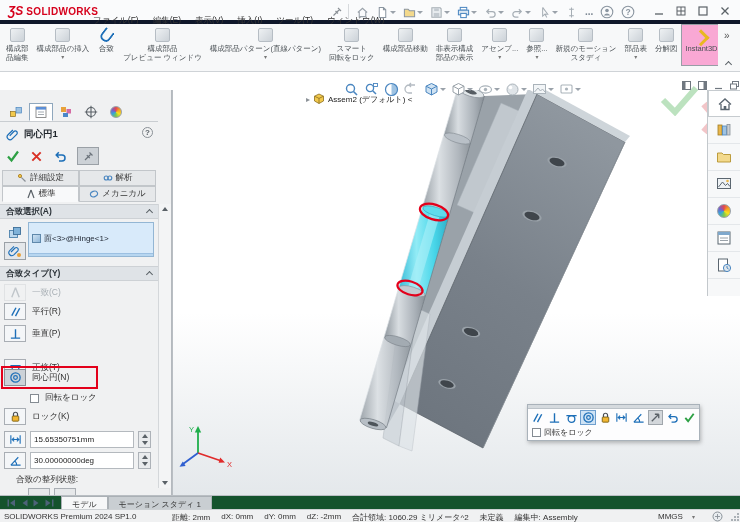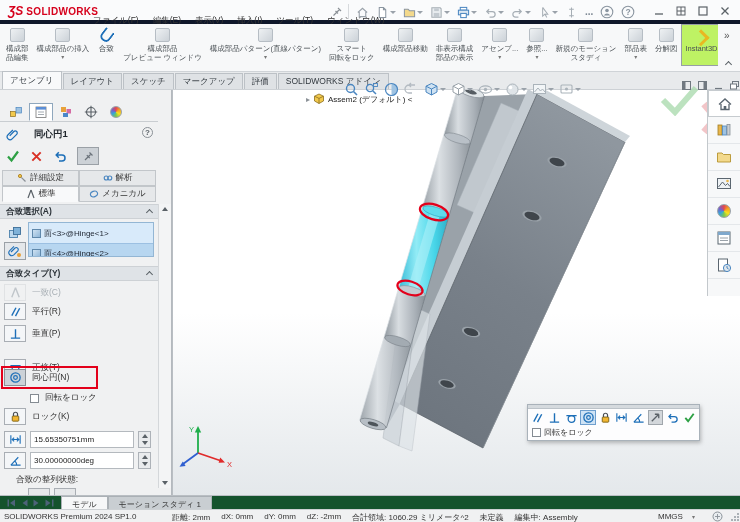--- a/index.html
+++ b/index.html
@@ -19,21 +19,21 @@
 .qbar{display:flex;align-items:center;gap:7px}
 .qi{display:flex;align-items:center;gap:1px}
 .qdd{width:0;height:0;border-left:3px solid transparent;border-right:3px solid transparent;border-top:3px solid #9aa2aa}
 .qtext{font-size:10px;color:#7d8894;font-weight:bold;line-height:10px}
 .wctl{display:flex;align-items:center;gap:12px}
 
 .ribbon{background:#f7f8f9;border-bottom:1px solid #cfd3d7}
 .ribrow{display:flex;align-items:flex-start;flex-wrap:nowrap;padding-left:2px}
 .rbtn{height:42px;display:flex;flex-direction:column;align-items:center;justify-content:flex-start;padding:2px 3px 0 3px;border:1px solid transparent;color:#4a5archive055;cursor:default}
 .rbtn{color:#4a5055}
-.rbtn.f-pressed{background:#bef264;border-color:#979ea6}
+.rbtn.f-pressed{background:#f9a8d4;border-color:#979ea6}
 .rl{font-size:7.5px;line-height:9px;white-space:nowrap;color:#4a5055}
 .rl:empty{display:none}
 .ricon{width:18px;height:16px;display:flex;align-items:center;justify-content:center;margin-bottom:1px}
 .ricon.ic-gen::before{content:"";width:13px;height:12px;border:1px solid #b6bdc4;background:linear-gradient(135deg,#eef1f3,#ccd2d8);border-radius:2px}
 .ricon.ic-mate::before{content:"";width:7px;height:11px;border:2px solid #1d6fb8;border-top:none;border-radius:0 0 6px 6px;transform:rotate(38deg)}
 .ricon.ic-instant3d::before{content:"";width:9px;height:9px;border-top:3px solid #e9b821;border-right:3px solid #e9b821;transform:rotate(45deg) translate(2px,2px)}
 .rbtn .dd{display:none;font-size:6px;color:#777;line-height:6px;margin-top:1px}
 .rbtn .dd.f-dd{display:block}
 
 .ctabs{background:#e8eaec;display:flex;align-items:flex-end;padding-left:2px;border-bottom:1px solid #cdd1d5}
@@ -57,31 +57,31 @@
 .tbtn{width:16px;height:15px;display:flex;align-items:center;justify-content:center;border:1px solid transparent}
 .tbtn.sel{background:#cfe3f5;border-color:#6f9fce}
 .tbtn.act{background:#d3d7db;border-color:#a0a6ac}
 .mtb-cb{display:flex;align-items:center;gap:3px;padding:1px 4px;font-size:8px;color:#333}
 .cb{width:9px;height:9px;border:1px solid #848b92;background:#fff;display:inline-block}
 
 .pm{background:#f0f1f2;border-right:1px solid #b4b9be;overflow:hidden;font-size:8.5px}
 .pmtabs{position:absolute;left:0;top:12px;width:158px;height:20px;border-bottom:1px solid #c9cdd1;display:flex;align-items:flex-end;padding-left:4px}
 .pmtab{width:24px;height:18px;display:flex;align-items:center;justify-content:center;margin-right:1px;border:1px solid transparent;cursor:default}
 .pmtab.active{background:#fff;border-color:#8fa7bd;border-bottom-color:#fff}
-.pm-title{position:absolute;left:0;top:36px;width:158px;height:17px;display:flex;align-items:center;gap:15px;padding-left:6px;font-weight:bold;font-size:9.5px;color:#20262c}
+.pm-title{position:absolute;left:0;top:36px;width:158px;height:17px;display:flex;align-items:center;gap:5px;padding-left:6px;font-weight:bold;font-size:9.5px;color:#20262c}
 .pm-help{position:absolute;right:18px;top:37px;width:11px;height:11px;border:1px solid #8a9096;border-radius:50%;color:#5a6167;font-size:8px;line-height:9px;text-align:center;font-weight:bold}
 .pm-actions{position:absolute;left:6px;top:57px;display:flex;align-items:center;gap:10px}
 .pinbtn{width:22px;height:18px;background:#ccd1d6;border:1px solid #9aa0a6;display:flex;align-items:center;justify-content:center}
 .pm-tabrow{position:absolute;left:2px;display:flex;width:154px}
 .pm-tabbtn{flex:1;height:16px;background:#e6e8ea;border:1px solid #c2c6ca;display:flex;align-items:center;justify-content:center;gap:3px;font-size:8.5px;color:#333;white-space:nowrap}
 .pm-tabbtn.on{background:#f8f9fa;border-bottom-color:#f8f9fa}
 .sect{position:absolute;left:0;width:158px;height:15px;background:#dfe3e7;border-top:1px solid #cdd1d5;border-bottom:1px solid #cdd1d5;display:flex;align-items:center;justify-content:space-between;padding:0 6px;font-weight:bold;color:#2b3238}
 .chev{width:5px;height:5px;border-left:1.5px solid #5a6167;border-top:1.5px solid #5a6167;transform:rotate(45deg);margin-top:2px}
 .selbox{position:absolute;left:28px;top:132px;width:126px;height:35px;background:#fdfefe;border:1px solid #93b6d4;overflow:hidden}
-.selrow{height:20px;display:flex;align-items:center;gap:3px;padding-left:3px;font-size:8px;color:#1d2control430;white-space:nowrap}
+.selrow{height:30px;display:flex;align-items:center;gap:3px;padding-left:3px;font-size:8px;color:#1d2control430;white-space:nowrap}
 .selrow{color:#1d2430}
 .selrow.r1{background:#d8eafa}
 .selrow.r2{background:#b7d6f0;border-top:1px solid #9cc0e2}
 .faceic{width:9px;height:9px;background:linear-gradient(135deg,#cfe2f2,#8fb6d8);border:1px solid #5f88ab;flex:none}
 .mselic{position:absolute;left:4px;width:22px;height:18px;display:flex;align-items:center;justify-content:center}
 .mselic.boxed{border:1px solid #9aa0a6;background:#e4e7ea}
 .mrow{position:absolute;left:4px;display:flex;align-items:center;gap:6px;color:#333}
 .mbtn{width:22px;height:17px;border:1px solid #a9aeb4;background:#f4f6f8;display:flex;align-items:center;justify-content:center;flex:none}
 .mrow.dis .mbtn{border-color:#d4d7da;background:#f0f1f2;opacity:.55}
 .mrow.dis .mlabel{color:#a6adb3}
@@ -327,29 +327,20 @@
         <div class="rbtn f-pressed">
           <span class="ricon ic-instant3d"></span>
           <span class="rl">Instant3D</span>
 
         </div>
       </div>
     <span class="abs" style="left:724px;top:6px;color:#555;font-size:10px">»</span>
     <span class="abs chev" style="left:726px;top:36px"></span>
   </div>
 
-  <div class="ctabs abs" style="left:0;top:72px;width:740px;height:18px">
-
-  <div class="ctab f-active">アセンブリ</div>
-      <div class="ctab">レイアウト</div>
-      <div class="ctab">スケッチ</div>
-      <div class="ctab">マークアップ</div>
-      <div class="ctab">評価</div>
-      <div class="ctab">SOLIDWORKS アドイン</div>
-    </div>
 
   <div class="viewport abs" style="left:172px;top:90px;width:568px;height:405px">
     <svg width="568" height="405" viewBox="172 90 568 405">
       <defs>
         <linearGradient id="gplate" x1="0.6" y1="0" x2="0.2" y2="1">
           <stop offset="0" stop-color="#8f979f"></stop>
             <stop offset="0.5" stop-color="#79818a"></stop>
             <stop offset="1" stop-color="#6d757e"></stop>
         </linearGradient>
         <linearGradient id="gbar" x1="0" y1="0" x2="1" y2="0">

